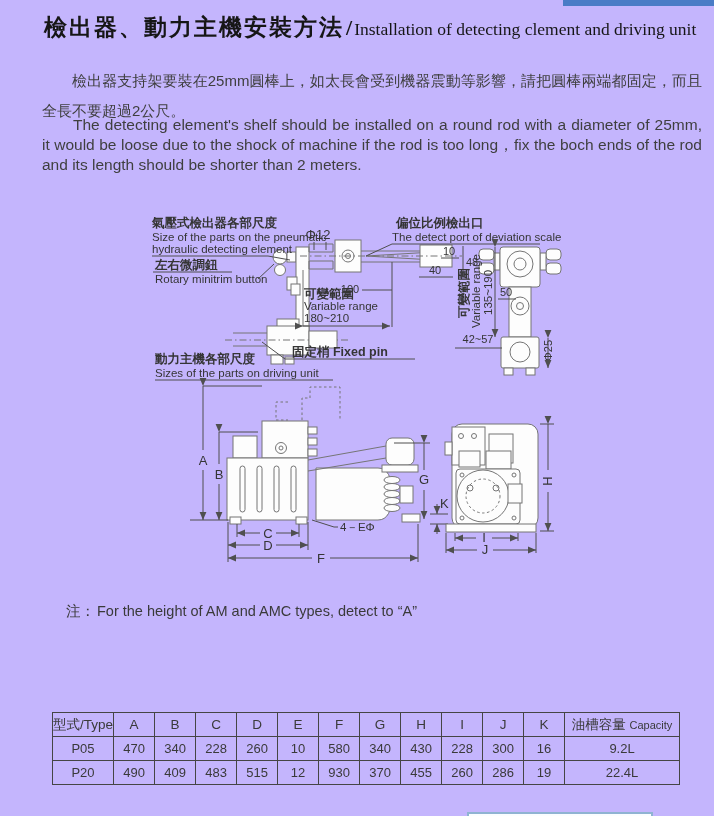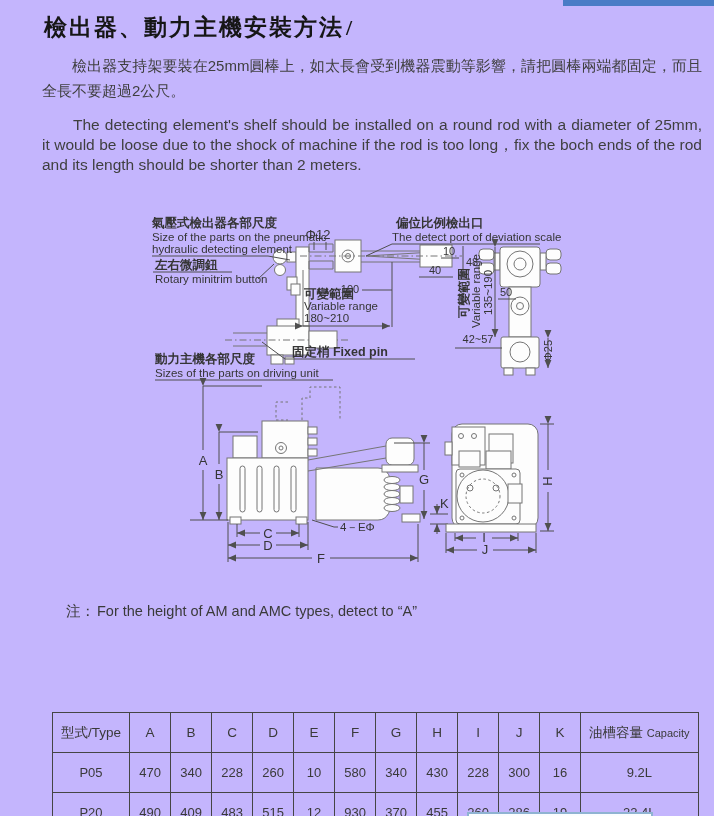--- a/index.html
+++ b/index.html
@@ -5,30 +5,30 @@
   html,body{margin:0;padding:0;background:#ffffff;}
   .page{position:relative;width:714px;height:816px;background:#c4b5fd;overflow:hidden;
         font-family:"Liberation Sans","DejaVu Sans",sans-serif;color:#3c3c3c;}
   .accent-bar{position:absolute;top:0;left:563px;width:151px;height:6px;background:#4a7cc6;}
   .title{position:absolute;top:12px;left:44px;width:660px;display:flex;align-items:baseline;
          font-family:"Liberation Serif","DejaVu Serif",serif;color:#161616;margin:0;}
   .title-zh{font-size:23px;font-weight:bold;letter-spacing:2px;white-space:nowrap;}
   .title-sep{font-size:22px;font-weight:bold;margin:0 2px 0 2px;}
   .title-en{font-size:17.5px;font-weight:normal;white-space:nowrap;}
   .para{position:absolute;left:42px;width:660px;margin:0;text-align:justify;color:#3f3f3f;}
-  .para-zh{top:53px;font-size:15px;line-height:25px;text-indent:2em;}
+  .para-zh{top:66px;font-size:15px;line-height:30px;text-indent:2em;}
   .para-en{top:115px;font-size:15.5px;line-height:20px;text-indent:2em;}
   .diagram{position:absolute;top:200px;left:0;}
   .notes{position:absolute;top:602px;left:66px;display:flex;font-size:14.5px;line-height:18.5px;color:#3a3a3a;}
   .notes-prefix{width:31px;flex:none;}
   .notes-lines div{white-space:nowrap;}
   .dim-table{position:absolute;top:712px;left:52px;border-collapse:collapse;table-layout:fixed;
              font-size:13px;color:#3a3a3a;}
   .dim-table th,.dim-table td{border:1px solid #454545;text-align:center;height:23px;
-             font-weight:normal;padding:8px;overflow:hidden;white-space:nowrap;}
+             font-weight:normal;padding:0;overflow:hidden;white-space:nowrap;}
   .w-type{width:60px;}
   .w-dim{width:41px;}
   .w-cap{width:115px;}
   .dim-table thead th{font-size:13.5px;}
   .cap-en{font-size:11px;}
   .partial-box{position:absolute;top:812px;left:467px;width:186px;height:14px;
                border:2px solid #8fb3d2;background:#fbfdff;box-sizing:border-box;}
   
   .ln{stroke:#757575;fill:none;stroke-width:1;}
   .lnf{stroke:#757575;fill:#fdfdfd;stroke-width:1;}
@@ -43,20 +43,21 @@
 </style>
 </head>
 <body>
 
 <div class="page">
   <div class="accent-bar"></div>
 
   <h1 class="title">
     <span class="title-zh">檢出器、動力主機安裝方法</span>
     <span class="title-sep">/</span>
+    <span class="title-en">Installation of detecting clement and driving unit</span>
   </h1>
 
   <p class="para para-zh">檢出器支持架要裝在25mm圓棒上，如太長會受到機器震動等影響，請把圓棒兩端都固定，而且全長不要超過2公尺。</p>
   <p class="para para-en">The detecting element's shelf should be installed on a round rod with a diameter of 25mm, it would be loose due to the shock of machine if the rod is too long，fix the boch ends of the rod and its length should be shorter than 2 meters.</p>
 
   <svg class="diagram" width="714" height="400" viewBox="0 200 714 400" xmlns="http://www.w3.org/2000/svg">
     <defs>
       <marker id="ah" markerWidth="9" markerHeight="8" refX="8" refY="4" orient="auto">
         <path d="M0,0.6 L8,4 L0,7.4 Z" fill="#4f4f4f"></path>
       </marker>

